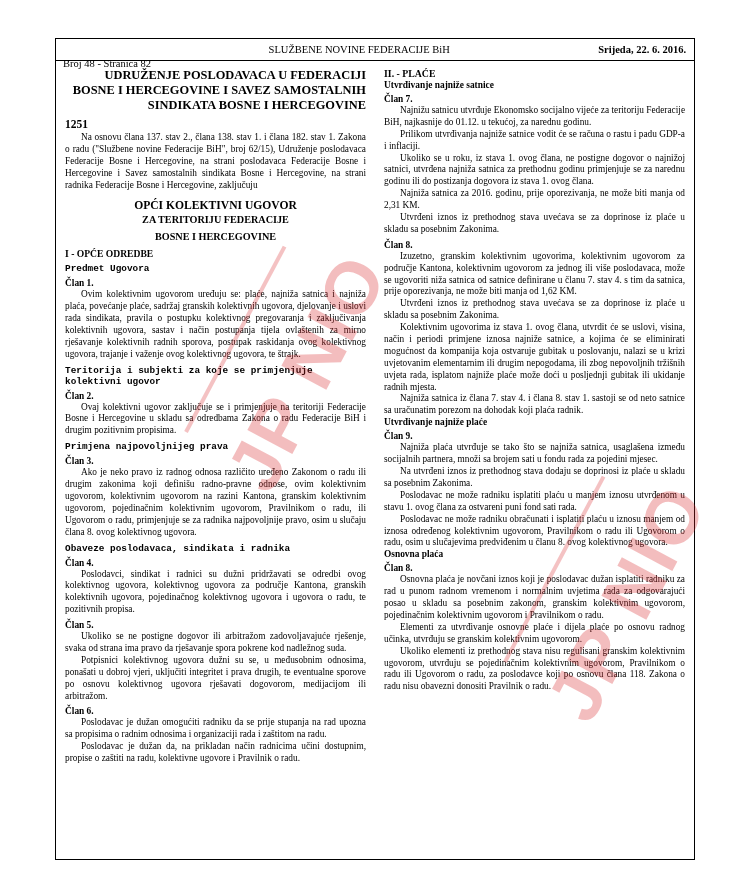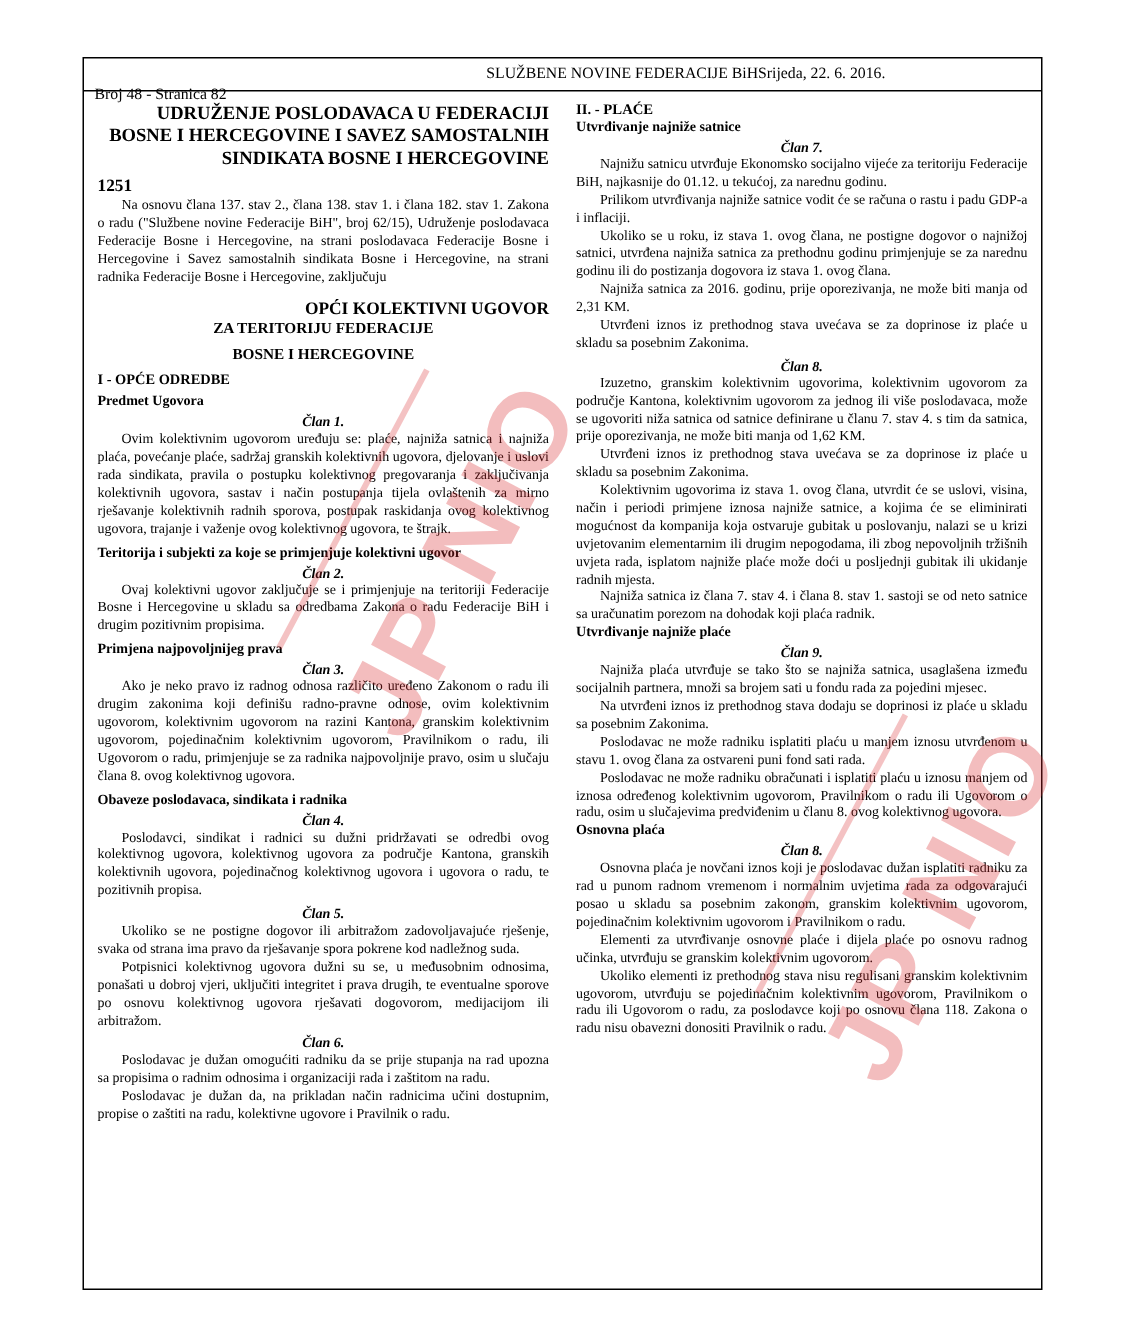--- a/index.html
+++ b/index.html
@@ -45,29 +45,30 @@
   }
   .header-left {
     width: 33%;
     padding-left: 7px;
     text-align: left;
     white-space: nowrap;
     margin-top: 28px;
   }
   .header-center {
     width: 38%;
-    text-align: right;
+    text-align: left;
     white-space: nowrap;
     font-family: Liberation Serif, serif;
   }
   .header-right {
     width: 29%;
-    text-align: left;
+    text-align: right;
     padding-right: 8px;
     white-space: nowrap;
+    font-weight: bold;
   }
   .columns {
     position: absolute;
     left: 56px;
     top: 62px;
     width: 638px;
     height: 797px;
     display: flex;
     box-sizing: border-box;
   }
@@ -94,21 +95,21 @@
     font-size: 12.4px;
     line-height: 1.22;
     margin-bottom: 4px;
   }
   .num {
     font-weight: bold;
     font-size: 11.5px;
     margin: 5px 0 2px 0;
   }
   .ctr-title {
-    text-align: right;
+    text-align: center;
     font-weight: bold;
     font-size: 11.6px;
     line-height: 1.2;
     margin: 7px 0 1px 0;
   }
   .ctr-sub {
     text-align: center;
     font-weight: bold;
     font-size: 10.2px;
     line-height: 1.2;
@@ -116,27 +117,26 @@
   }
   .sec-head {
     font-weight: bold;
     font-size: 9.6px;
     margin: 5px 0 1px 0;
   }
   .sub-head {
     font-weight: bold;
     font-size: 9.4px;
     margin: 4px 0 1px 0;
+    font-family: Liberation Mono, monospace;
   }
   .clan {
-    text-align: center;
     font-weight: bold;
     font-size: 9.4px;
     margin: 4px 0 1px 0;
-    font-style: italic;
   }
   .rcol-head {
     font-weight: bold;
     font-size: 9.8px;
     margin: 0 0 1px 0;
   }
   .rcol-sub {
     font-weight: bold;
     font-size: 9.4px;
     margin: 0 0 2px 0;

